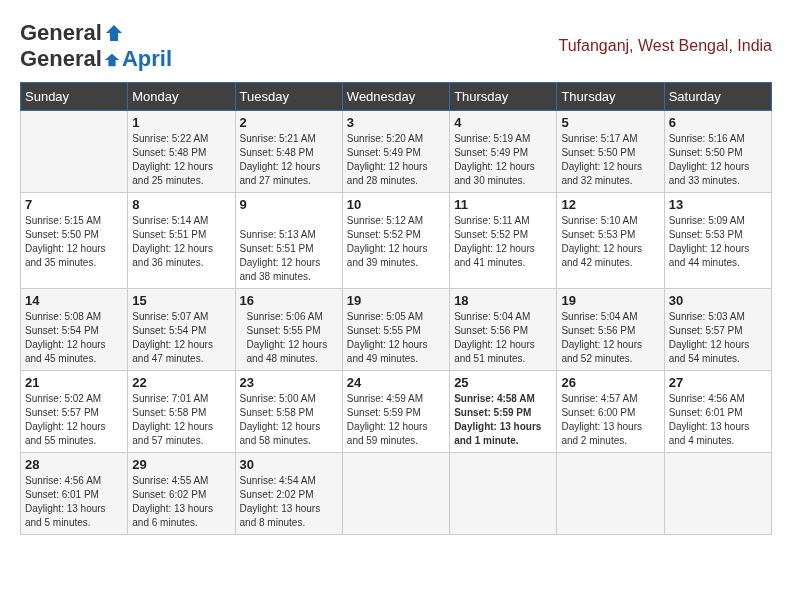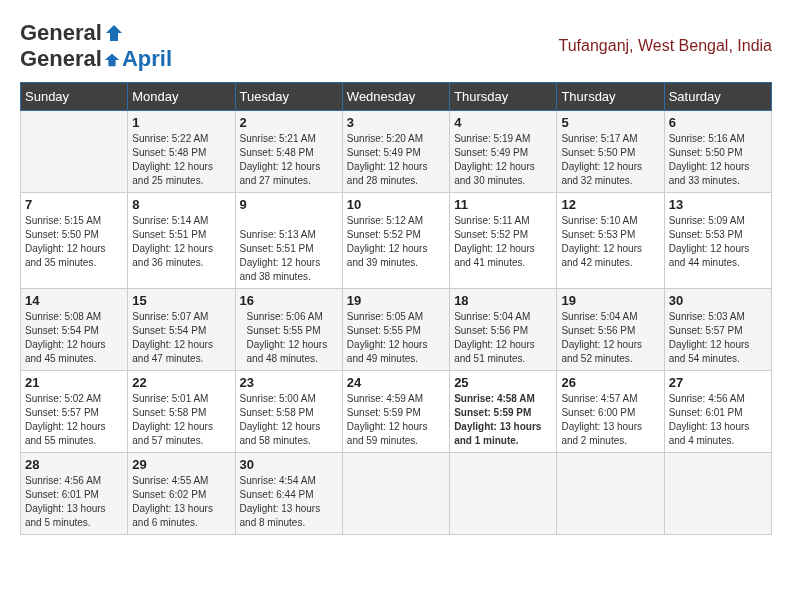--- a/index.html
+++ b/index.html
@@ -275,21 +275,21 @@
       <tr>
         <td>
           <span class="day-num">21</span>
           <div class="day-info" style="white-space: pre-line;">Sunrise: 5:02 AM
 Sunset: 5:57 PM
 Daylight: 12 hours
 and 55 minutes.</div>
         </td>
         <td>
           <span class="day-num">22</span>
-          <div class="day-info" style="white-space: pre-line;">Sunrise: 5:01 AM
+          <div class="day-info" style="white-space: pre-line;">Sunrise: 7:01 AM
 Sunset: 5:58 PM
 Daylight: 12 hours
 and 57 minutes.</div>
         </td>
         <td>
           <span class="day-num">23</span>
           <div class="day-info" style="white-space: pre-line;">Sunrise: 5:00 AM
 Sunset: 5:58 PM
 Daylight: 12 hours
 and 58 minutes.</div>
@@ -334,21 +334,21 @@
         <td>
           <span class="day-num">29</span>
           <div class="day-info" style="white-space: pre-line;">Sunrise: 4:55 AM
 Sunset: 6:02 PM
 Daylight: 13 hours
 and 6 minutes.</div>
         </td>
         <td>
           <span class="day-num">30</span>
           <div class="day-info" style="white-space: pre-line;">Sunrise: 4:54 AM
-Sunset: 6:44 PM
+Sunset: 2:02 PM
 Daylight: 13 hours
 and 8 minutes.</div>
         </td>
         <td class="empty-cell"></td>
         <td class="empty-cell"></td>
         <td class="empty-cell"></td>
         <td class="empty-cell"></td>
       </tr>
     </tbody>
 </table>

